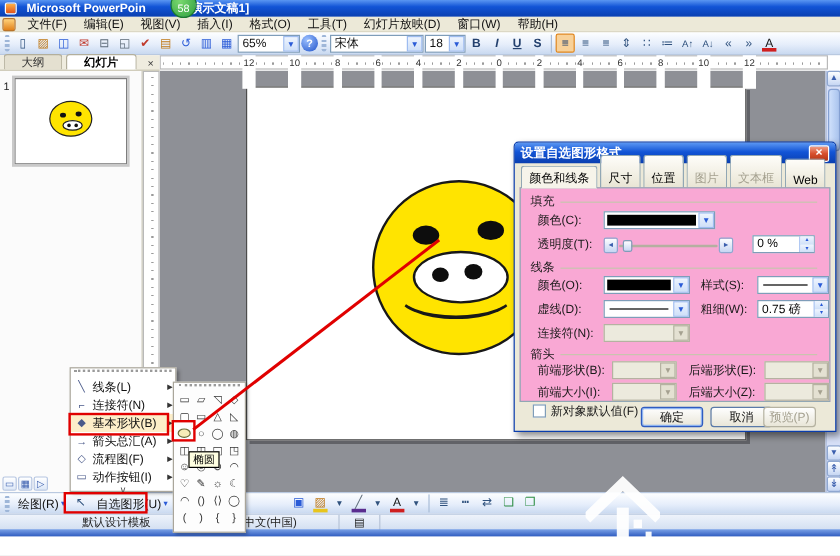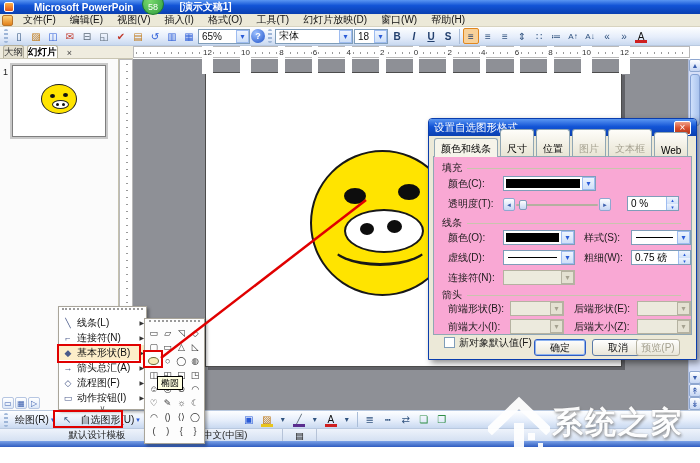--- a/index.html
+++ b/index.html
@@ -3,21 +3,21 @@
 <meta charset="utf-8">
 <style>
   *{box-sizing:border-box;margin:0;padding:0}
   html,body{background:#fff}
   body{font-family:"Liberation Sans","DejaVu Sans",sans-serif;-webkit-font-smoothing:antialiased}
   #app{position:relative;width:700px;height:463px;overflow:hidden;background:#fff;font-size:11px}
 
   
   .titlebar{position:absolute;left:0;top:0;width:700px;height:14px;
     background:linear-gradient(180deg,#5a96f2 0%,#1254d6 40%,#0a3fb0 100%);
-    display:flex;align-items:center;gap:20px;padding:0 4px;color:#fff;font-weight:bold;font-size:10px;z-index:3}
+    display:flex;align-items:center;gap:8px;padding:0 4px;color:#fff;font-weight:bold;font-size:10px;z-index:3}
   .appicon{width:10px;height:10px;background:linear-gradient(#ffb347,#e2541b);border:1px solid #fff;border-radius:2px;flex:none}
   .badge{position:absolute;left:142px;top:-7px;width:22px;height:22px;border-radius:50%;
     background:radial-gradient(circle at 35% 35%,#79d86e,#2f9e3f);border:1px solid #1c7a2d;color:#fff;
     font-size:9px;display:flex;align-items:flex-end;justify-content:center;padding-bottom:2px;z-index:4}
   .doctitle{margin-left:26px}
 
   
   .menubar{position:absolute;left:0;top:14px;width:700px;height:13px;background:#ece9d8;
     display:flex;align-items:center;gap:2px;font-size:10px;color:#111;border-bottom:1px solid #d8d4c0;z-index:3}
   .menubar .mitem{padding:0 6px;height:13px;display:flex;align-items:center;cursor:default}
@@ -36,21 +36,21 @@
   .combo .val{white-space:nowrap;overflow:hidden}
   .dd{width:13px;height:13px;margin-left:auto;background:linear-gradient(#eef4fe,#cfe0f8);border:1px solid #9ebcf0;color:#2a5bd7;font-size:8px;display:flex;align-items:center;justify-content:center;flex:none}
   .tgl{font-weight:bold;color:#23406e}
   .tgl.on{background:#f8d199;border:1px solid #e0871f}
   .helpic{width:14px;height:14px;border-radius:50%;background:radial-gradient(circle at 35% 30%,#9cc0ff,#1f52c9);color:#fff;font-size:9px;font-weight:bold;display:flex;align-items:center;justify-content:center;flex:none}
   .fontcolor{position:relative}
   .fontcolor::after{content:"";position:absolute;left:2px;right:2px;bottom:1px;height:3px;background:#cf1f1f}
 
   
   .tabrow{position:absolute;left:0;top:46px;width:133px;height:13px;background:#efecdf;border-bottom:1px solid #c9c5b2;display:flex;align-items:flex-end;z-index:3}
-  .ptab{height:13px;padding:0 0;font-size:9.5px;display:flex;align-items:center;border:1px solid #b3af9c;border-bottom:none;border-radius:3px 3px 0 0;background:#e4e0d0;color:#333;margin-left:3px}
+  .ptab{height:13px;padding:0 14px;font-size:9.5px;display:flex;align-items:center;border:1px solid #b3af9c;border-bottom:none;border-radius:3px 3px 0 0;background:#e4e0d0;color:#333;margin-left:3px}
   .ptab.active{background:#fff;font-weight:bold;color:#000}
   .ptab-close{margin-left:6px;font-size:9px;color:#444;width:12px;text-align:center}
   .hruler{position:absolute;left:133px;top:46px;width:557px;height:12px;background:#fff;border:1px solid #b9b9b9;z-index:2}
   .hruler::before{content:"";position:absolute;left:2px;right:2px;top:5px;height:2px;
     background:repeating-linear-gradient(90deg,#9a9a9a 0 1px,transparent 1px 7px)}
   .hruler .nums{position:absolute;left:68px;width:428px;top:0;height:12px;display:flex;justify-content:space-between;align-items:center;font-size:8px;color:#333;background:transparent}
   .hruler .nums span{background:#fff;padding:16px 1px;line-height:10px}
   .vruler{position:absolute;left:119px;top:59px;width:14px;height:351px;background:#fff;border:1px solid #b9b9b9;z-index:2}
   .vruler::before{content:"";position:absolute;top:4px;bottom:4px;left:6px;width:2px;
     background:repeating-linear-gradient(180deg,#9a9a9a 0 1px,transparent 1px 7px)}
@@ -116,21 +116,21 @@
   .bottomedge{position:absolute;left:0;top:441px;width:700px;height:6px;background:linear-gradient(180deg,#7ba2e7,#2f5cc0);z-index:2}
 
   
   .annot{position:absolute;left:0;top:0;z-index:8;pointer-events:none}
   .redbox{position:absolute;border:2px solid #e00000;z-index:8;pointer-events:none}
 
   
   .dialog{position:absolute;left:428px;top:118px;width:269px;height:242px;background:#ece9d8;
     border:1px solid #0a3dad;border-radius:4px 4px 0 0;box-shadow:3px 3px 6px rgba(0,0,0,.45);z-index:6;font-size:10px}
   .dlg-title{height:17px;border-radius:3px 3px 0 0;background:linear-gradient(180deg,#5a96f2 0%,#1254d6 45%,#0a3fb0 100%);
-    color:#fff;font-weight:normal;font-size:10.5px;display:flex;align-items:center;padding:0 5px}
+    color:#fff;font-weight:bold;font-size:10.5px;display:flex;align-items:center;padding:0 5px}
   .dlg-close{margin-left:auto;width:17px;height:14px;background:linear-gradient(#f0a088,#d8502f 50%,#b33516);border:1px solid #fff;border-radius:2px;color:#fff;font-size:10px;line-height:12px;text-align:center;cursor:pointer}
   .dlg-tabs{position:absolute;left:5px;top:21px;right:5px;height:17px;display:flex;gap:2px;align-items:flex-end}
   .dlg-tab{padding:12px 6px 1px;background:linear-gradient(#fefdf9,#e8e4d3);border:1px solid #91a7b4;border-bottom:none;border-radius:3px 3px 0 0;color:#000;cursor:pointer;white-space:nowrap}
   .dlg-tab.active{background:#f6f4ea;padding-top:3px;position:relative;z-index:2;border-color:#91a7b4}
   .dlg-tab.disabled{color:#a5a190;cursor:default}
   .dlg-page{position:absolute;left:4px;top:37px;right:4px;height:179px;background:#f9a8d4;border:1px solid #91a7b4}
   .sec{position:absolute;left:8px;right:10px;display:flex;align-items:center;gap:5px;color:#1a1a1a}
   .sec::after{content:"";flex:1;height:1px;background:#c9c4ae}
   .drow{position:absolute;height:15px;display:flex;align-items:center}
   .dlbl{color:#1a1a1a;white-space:nowrap}
@@ -545,16 +545,15 @@
     <span class="dlg-btn disabled" style="left:207px;top:220px;width:44px">预览(P)</span>
   </div>
 
   <div class="watermark">
     <svg width="62" height="60" viewBox="0 0 62 60">
       <path d="M4 36 L31 10 L58 36" fill="none" stroke="#ffffff" stroke-width="9" stroke-linecap="square"></path>
       <rect x="26" y="30" width="10" height="26" fill="#ffffff"></rect>
       <rect x="40" y="40" width="7" height="7" fill="#ffffff"></rect>
       <rect x="50" y="50" width="5" height="5" fill="#ffffff"></rect>
     </svg>
-    <span class="wm-text">系统之家</span>
   </div>
 
 </div>
 
 </body></html>

